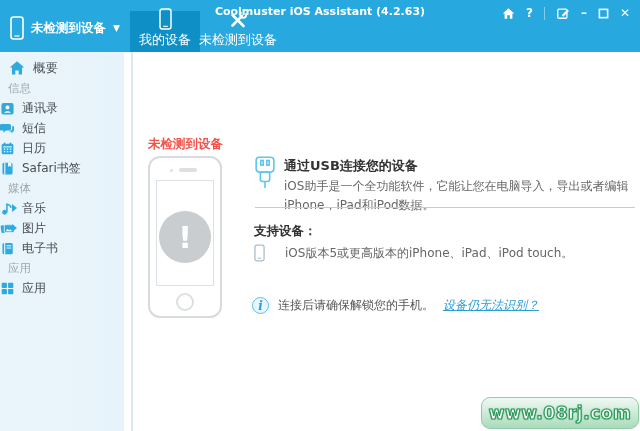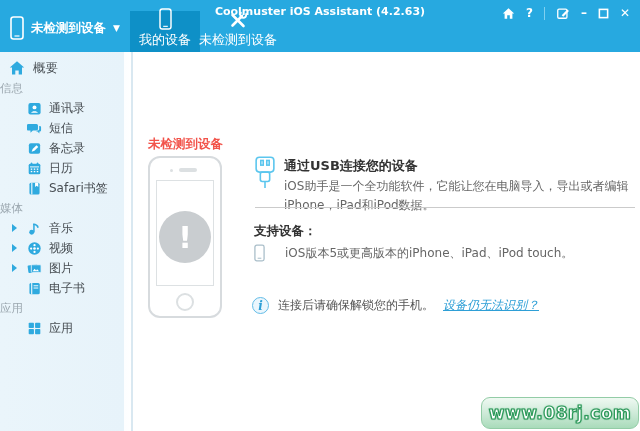--- a/index.html
+++ b/index.html
@@ -26,23 +26,23 @@
   .tab .tab-icon { height:22px; display:flex; align-items:center; justify-content:center; }
   .tab .tab-label { font-size:13px; margin-top:1px; white-space:nowrap; }
   .tab.toolbox { width:76px; }
 
   
   .app-body { display:flex; width:100%; height:379px; }
   .sidebar { position:relative; width:133px; height:100%; flex:none;
              background:linear-gradient(to right,#EAF5FB 0,#E7F3FA 124px,#FDFEFF 124px,#FFFFFF 100%);
              border-right:2px solid #D9E8F1; padding-top:6px; }
   .side-row { position:relative; height:20px; display:flex; align-items:center; gap:7px;
-              padding-left:27px; color:#474D52; font-size:12px; white-space:nowrap; }
+              color:#474D52; font-size:12px; white-space:nowrap; }
   .side-row.overview { padding-left:8px; font-size:12.5px; }
-  .side-section { height:20px; display:flex; align-items:center; 
+  .side-section { height:20px; display:flex; align-items:center; padding-left:8px;
                   color:#9AA6AE; font-size:11.5px; }
   .side-row .tri { position:absolute; left:12px; top:50%; transform:translateY(-50%);
                    width:0; height:0; border-left:5px solid #2FAADF;
                    border-top:4px solid transparent; border-bottom:4px solid transparent; }
   .side-row svg { flex:none; }
 
   .content { position:relative; flex:1; background:#fff; }
 
   
   .no-device-label { position:absolute; left:15px; top:84px; width:74px; text-align:center;
@@ -171,27 +171,20 @@
       </div>
       <div class="side-row">
         <svg width="15" height="15" viewBox="0 0 16 16">
           <path d="M1.5 3.2 h8.6 a1.6 1.6 0 0 1 1.6 1.6 v3.8 a1.6 1.6 0 0 1 -1.6 1.6 h-3.8 l-2.6 2.3 v-2.3 h-2.2 a1.6 1.6 0 0 1 -1.6 -1.6 v-3.8 a1.6 1.6 0 0 1 1.6 -1.6 z" fill="#2FAADF"></path>
           <path d="M13 5.2 h0.6 a1.4 1.4 0 0 1 1.4 1.4 v3.2 a1.4 1.4 0 0 1 -1.4 1.4 h-0.4 v2 l-2-2 h-1.4 l1.2-1.2 h0.8 a1.2 1.2 0 0 0 1.2 -1.2 z" fill="#2FAADF"></path>
         </svg>
         <span>短信</span>
       </div>
       <div class="side-row">
         <svg width="15" height="15" viewBox="0 0 16 16">
-          <rect x="2" y="2.5" width="12" height="11" rx="2" fill="#2FAADF"></rect>
-          <path d="M5 11.5 l1-2.9 4.1-4.1 1.9 1.9 -4.1 4.1 z" fill="#fff"></path>
-        </svg>
-        <span>备忘录</span>
-      </div>
-      <div class="side-row">
-        <svg width="15" height="15" viewBox="0 0 16 16">
           <rect x="1.8" y="3" width="12.4" height="11.2" rx="1.6" fill="#2FAADF"></rect>
           <rect x="4" y="1.5" width="1.6" height="3" rx="0.8" fill="#2FAADF"></rect>
           <rect x="10.4" y="1.5" width="1.6" height="3" rx="0.8" fill="#2FAADF"></rect>
           <rect x="3.2" y="5.8" width="9.6" height="1" fill="#fff"></rect>
           <g fill="#fff">
             <rect x="4" y="8" width="1.6" height="1.4"></rect>
               <rect x="7.2" y="8" width="1.6" height="1.4"></rect>
               <rect x="10.4" y="8" width="1.6" height="1.4"></rect>
             <rect x="4" y="10.6" width="1.6" height="1.4"></rect>
               <rect x="7.2" y="10.6" width="1.6" height="1.4"></rect>
@@ -216,32 +209,20 @@
         <svg width="15" height="15" viewBox="0 0 16 16">
           <circle cx="5" cy="12" r="2.6" fill="#2FAADF"></circle>
           <rect x="6.6" y="3" width="1.6" height="9" fill="#2FAADF"></rect>
           <path d="M6.6 2.6 c3.6 0.2 5.6 1.6 6 4.2 l-1.6 0.6 c-0.4-2-2-3-4.4-3.2 z" fill="#2FAADF"></path>
         </svg>
         <span>音乐</span>
       </div>
       <div class="side-row">
         <span class="tri"></span>
         <svg width="15" height="15" viewBox="0 0 16 16">
-          <circle cx="8" cy="8" r="6.6" fill="#2FAADF"></circle>
-          <circle cx="8" cy="8" r="1.4" fill="#fff"></circle>
-          <circle cx="8" cy="4.4" r="1.2" fill="#fff"></circle>
-          <circle cx="8" cy="11.6" r="1.2" fill="#fff"></circle>
-          <circle cx="4.4" cy="8" r="1.2" fill="#fff"></circle>
-          <circle cx="11.6" cy="8" r="1.2" fill="#fff"></circle>
-        </svg>
-        <span>视频</span>
-      </div>
-      <div class="side-row">
-        <span class="tri"></span>
-        <svg width="15" height="15" viewBox="0 0 16 16">
           <rect x="1" y="4.2" width="10.5" height="8.2" rx="1" fill="#2FAADF" transform="rotate(-8 6 8)"></rect>
           <rect x="4.6" y="4" width="10.4" height="8.2" rx="1" fill="#2FAADF" stroke="#E8F4FB" stroke-width="0.9"></rect>
           <path d="M6 10.8 l2.1-2.6 1.6 1.9 1.1-1.3 2.1 2 z" fill="#fff"></path>
         </svg>
         <span>图片</span>
       </div>
       <div class="side-row">
         <svg width="15" height="15" viewBox="0 0 16 16">
           <rect x="2.6" y="2" width="11" height="12.2" rx="1.6" fill="#2FAADF"></rect>
           <rect x="4.5" y="2" width="1.1" height="12.2" fill="#fff"></rect>

